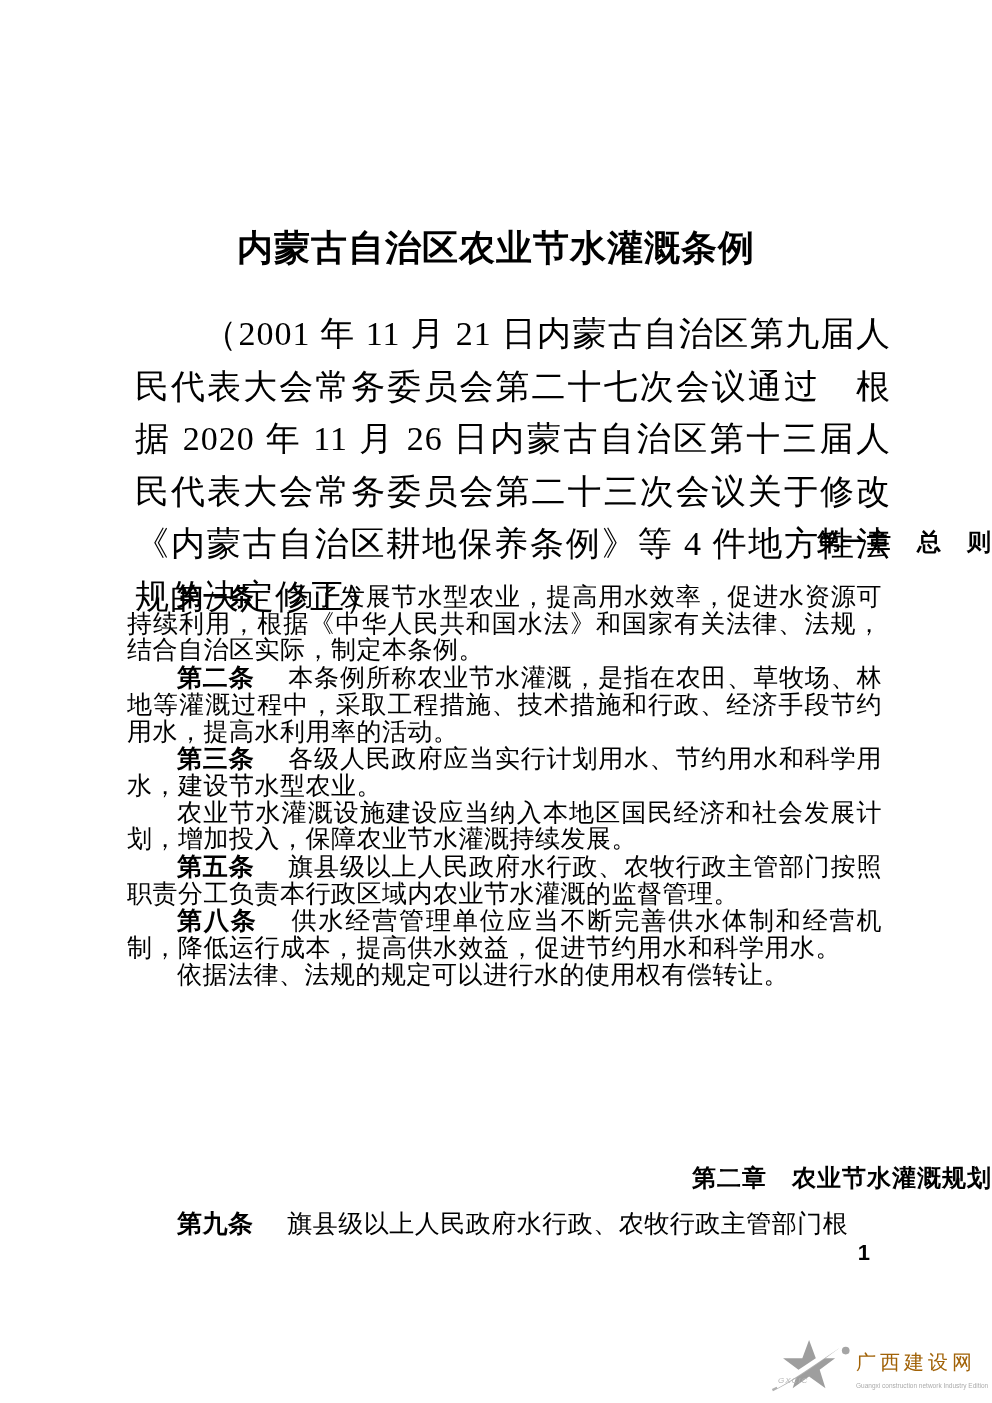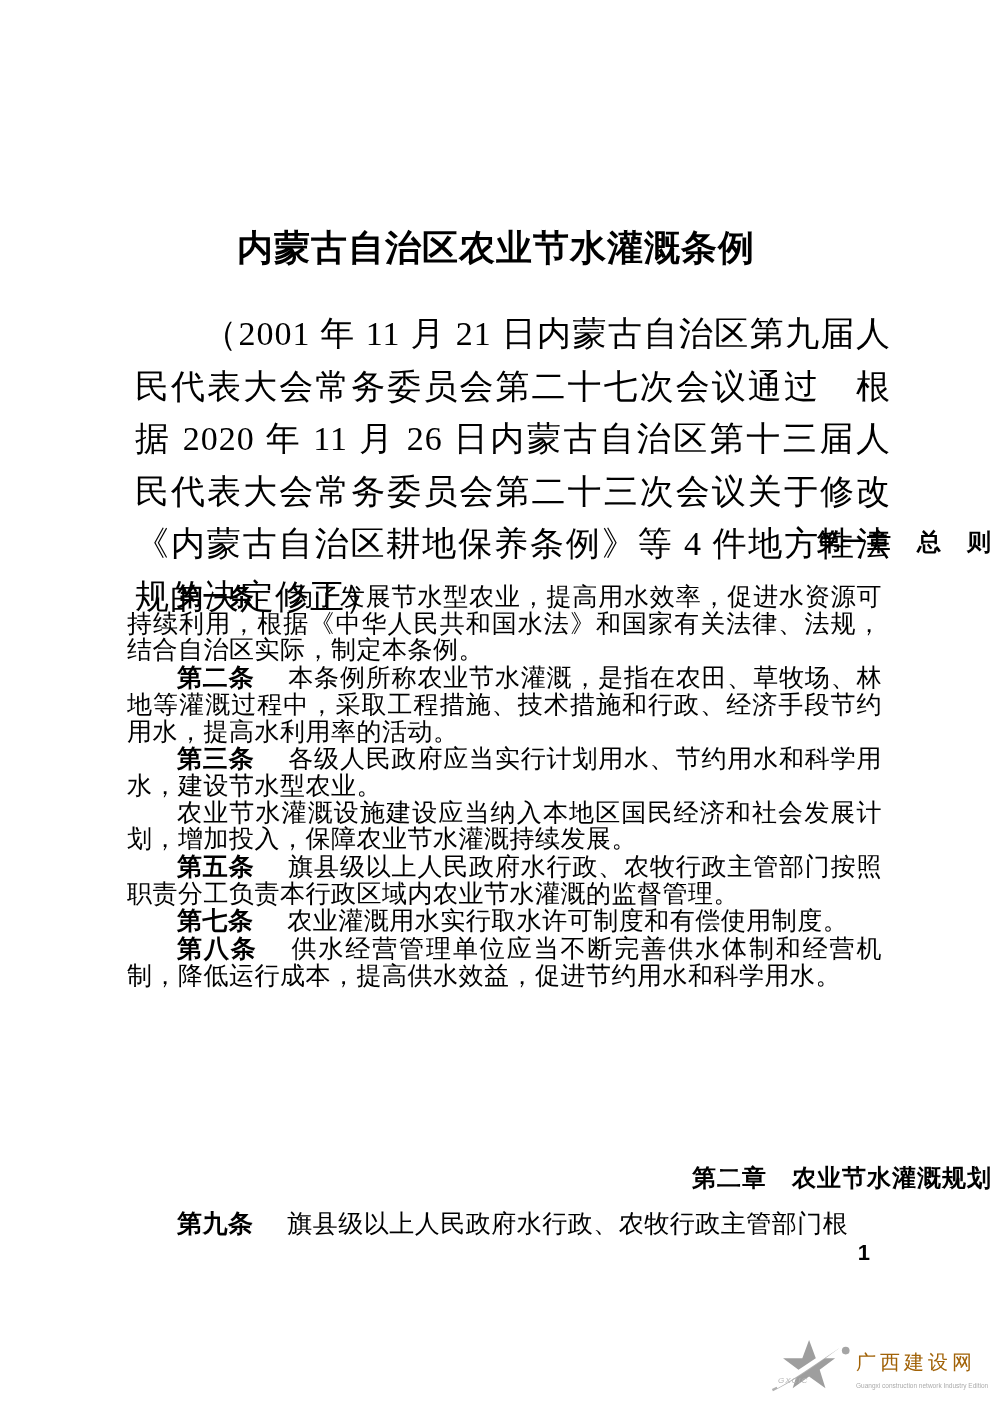--- a/index.html
+++ b/index.html
@@ -90,22 +90,22 @@
   <p class="preamble">（2001 年 11 月 21 日内蒙古自治区第九届人民代表大会常务委员会第二十七次会议通过　根据 2020 年 11 月 26 日内蒙古自治区第十三届人民代表大会常务委员会第二十三次会议关于修改《内蒙古自治区耕地保养条例》等 4 件地方性法规的决定修正）</p>
 
   <h2 class="chapter-heading ch1">第一章　总　则</h2>
 
   <div class="articles block1">
     <p class="art"><b class="art-label">第一条</b><span>为了发展节水型农业，提高用水效率，促进水资源可持续利用，根据《中华人民共和国水法》和国家有关法律、法规，结合自治区实际，制定本条例。</span></p>
     <p class="art"><b class="art-label">第二条</b><span>本条例所称农业节水灌溉，是指在农田、草牧场、林地等灌溉过程中，采取工程措施、技术措施和行政、经济手段节约用水，提高水利用率的活动。</span></p>
     <p class="art"><b class="art-label">第三条</b><span>各级人民政府应当实行计划用水、节约用水和科学用水，建设节水型农业。</span></p>
     <p class="art">农业节水灌溉设施建设应当纳入本地区国民经济和社会发展计划，增加投入，保障农业节水灌溉持续发展。</p>
     <p class="art"><b class="art-label">第五条</b><span>旗县级以上人民政府水行政、农牧行政主管部门按照职责分工负责本行政区域内农业节水灌溉的监督管理。</span></p>
-    <p class="art"><b class="art-label">第七条</b><span>农业灌溉用水实行取水许可制度和有偿使用制度。</span></p>
     <p class="art"><b class="art-label">第八条</b><span>供水经营管理单位应当不断完善供水体制和经营机制，降低运行成本，提高供水效益，促进节约用水和科学用水。</span></p>
+    <p class="art">依据法律、法规的规定可以进行水的使用权有偿转让。</p>
   </div>
 
   <h2 class="chapter-heading ch2">第二章　农业节水灌溉规划</h2>
 
   <div class="articles block2">
     <p class="art"><b class="art-label">第九条</b><span>旗县级以上人民政府水行政、农牧行政主管部门根</span></p>
   </div>
 
   <div class="page-number">1</div>
 

